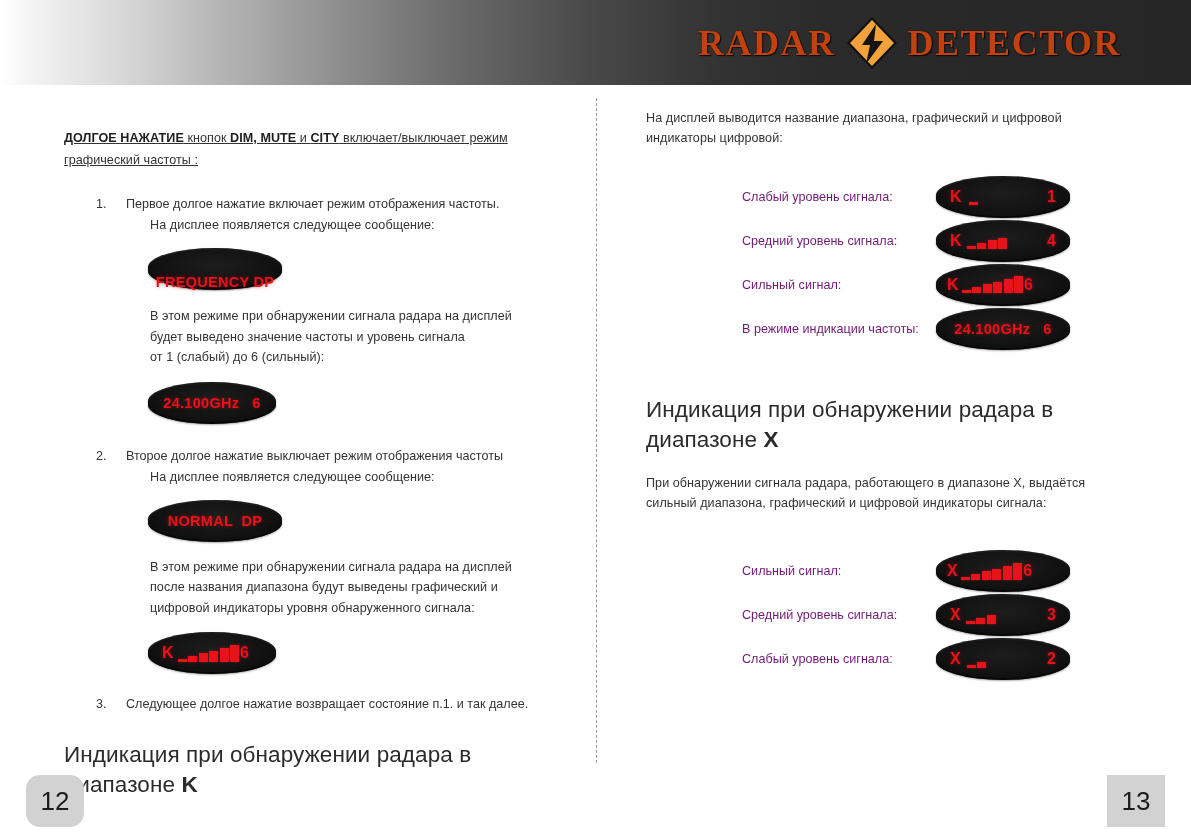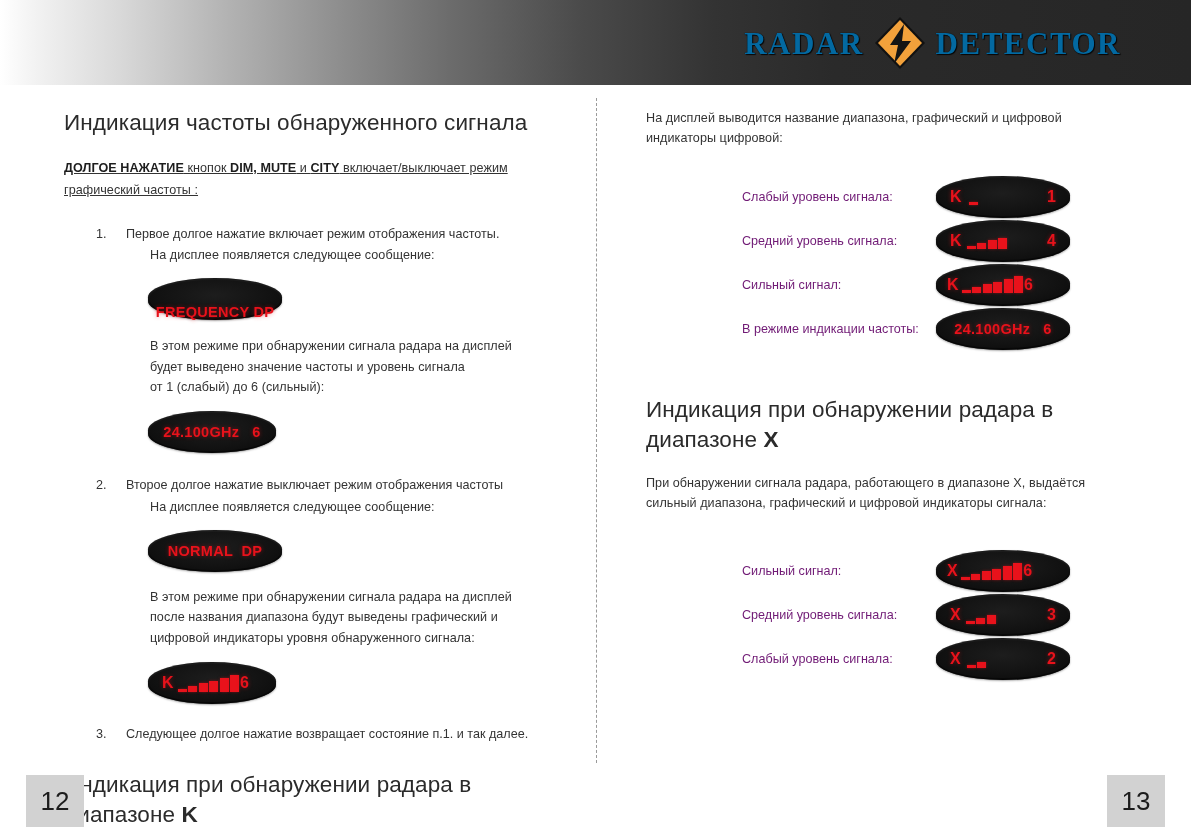--- a/index.html
+++ b/index.html
@@ -44,23 +44,23 @@
     top: 16px;
     height: 54px;
     display: flex;
     align-items: center;
     gap: 10px;
   }
 
   .logo-word {
     font-family: "Liberation Serif", serif;
     font-weight: bold;
-    font-size: 31px;
+    font-size: 36px;
     letter-spacing: 1.5px;
-    color: #0369a1;
+    color: #c2410c;
     text-shadow: 0 0 1px #000, 1px 1px 1px rgba(0,0,0,.85);
     line-height: 1;
   }
 
   .logo-mark {
     position: relative;
     width: 52px;
     height: 54px;
     display: block;
   }
@@ -189,21 +189,21 @@
     width: 58px;
     height: 52px;
     background: #d2d2d2;
     display: flex;
     align-items: center;
     justify-content: center;
     font-size: 26px;
     color: #1c1c1c;
     font-weight: 400;
   }
-  .pagenum-left  { left: 26px; }
+  .pagenum-left  { left: 26px; border-radius: 14px; }
   .pagenum-right { right: 26px; }
 </style>
 </head>
 <body>
 
 <div class="page">
 
   <div class="header-band"></div>
 
   <div class="logo">
@@ -215,21 +215,20 @@
         <path d="M30 8 L16 29 L24 29 L20 48 L37 25 L28 25 Z" fill="#141414"></path>
       </svg>
     </span>
     <span class="logo-word">DETECTOR</span>
   </div>
 
   <div class="divider"></div>
 
   <div class="col col-left">
 
-    <h2 class="section-title">Индикация частоты обнаруженного сигнала</h2>
 
     <p class="body" style="margin-top:19px;text-decoration:underline;">
       <b>ДОЛГОЕ НАЖАТИЕ</b><span> кнопок </span><b>DIM, MUTE</b><span> и </span><b>CITY</b><span> включает/выключает режим</span><br>
       <span>графический частоты :</span>
     </p>
 
     <div style="margin-top:22px;">
       <div style="position:relative;padding-left:62px;font-size:12.6px;color:#333;line-height:1.6;">
         <span class="num" style="position:absolute;left:32px;top:0;">1.</span>
         <span>Первое долгое нажатие включает режим отображения частоты.</span>

